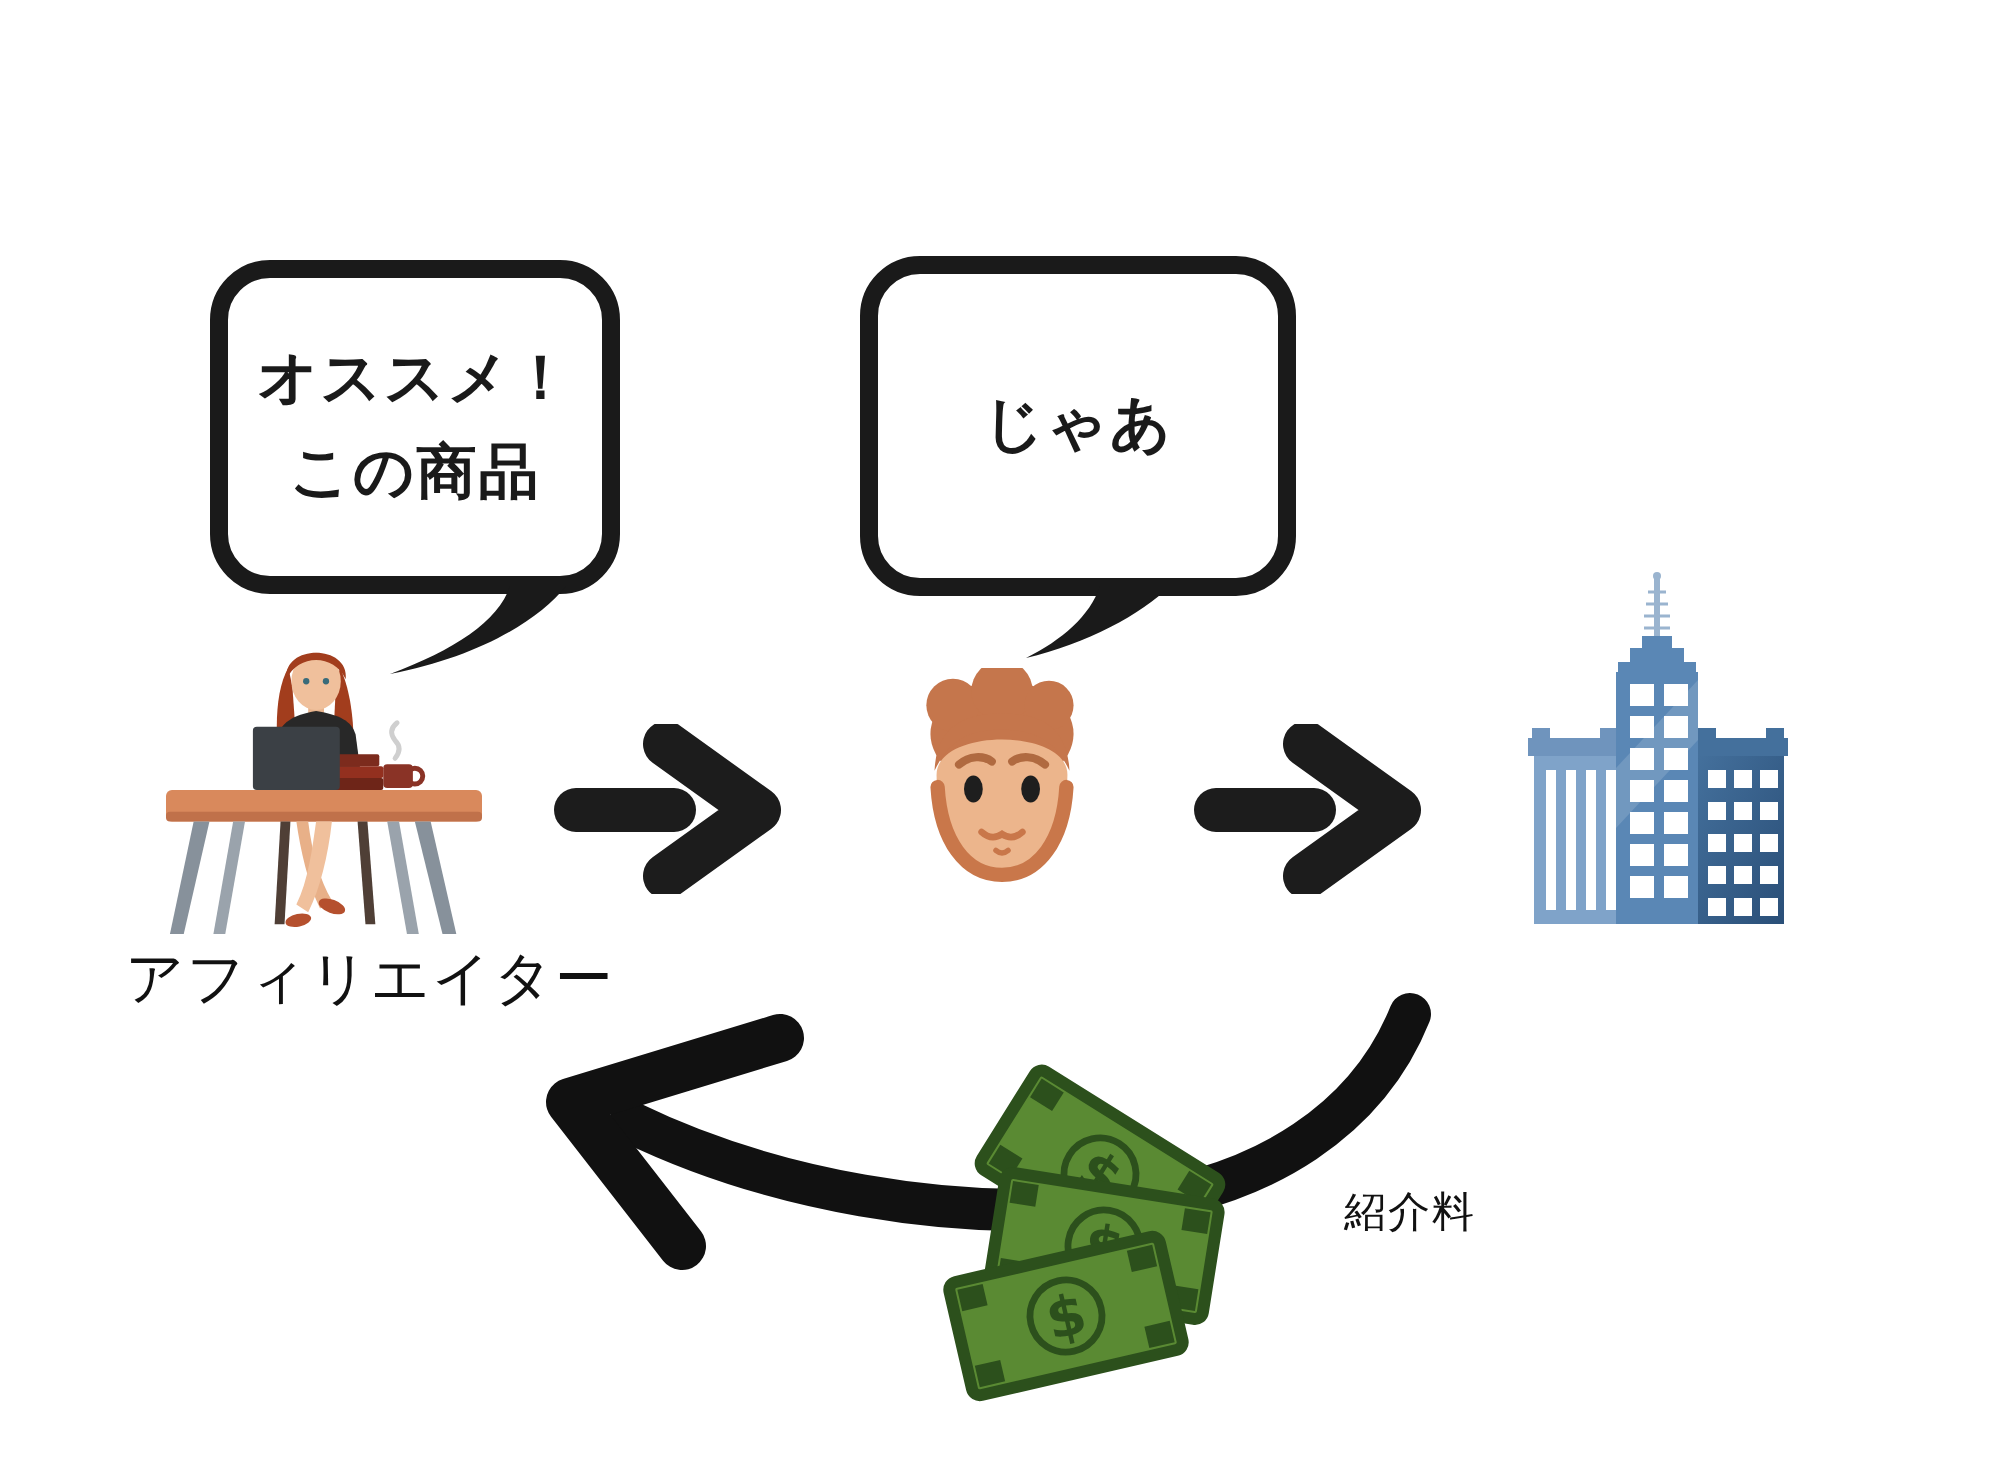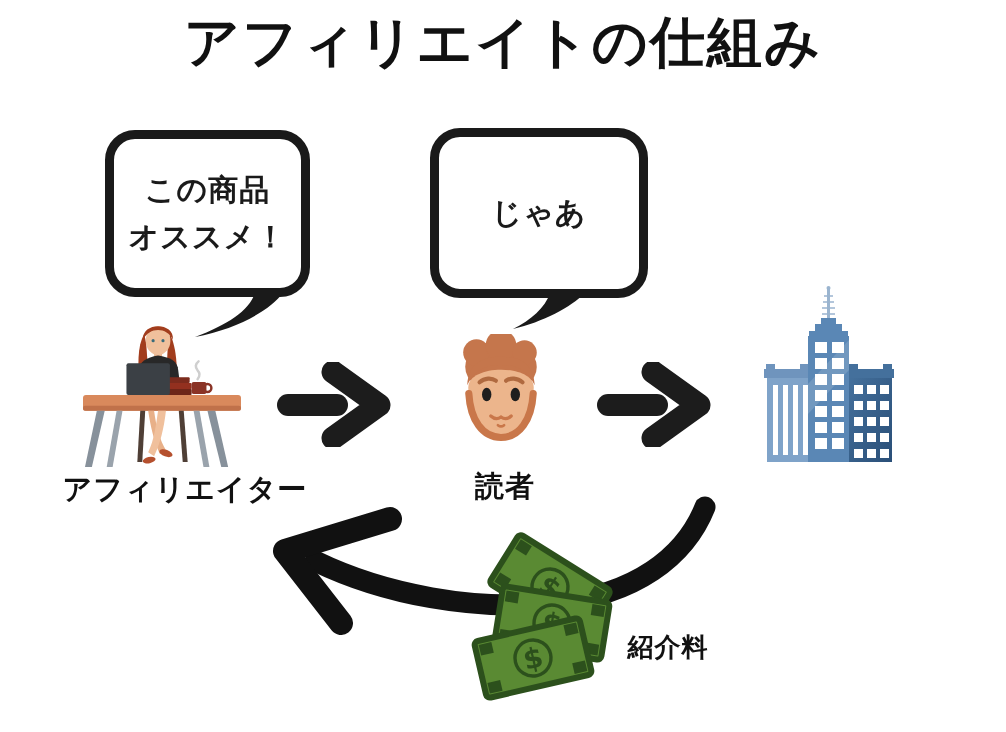--- a/index.html
+++ b/index.html
@@ -26,37 +26,36 @@
   .illustration { position:absolute; }
   #affiliater-illo { left:82px;  top:312px; }
   #reader-illo     { left:455px; top:334px; }
   #building-illo   { left:763px; top:284px; }
   #arrow-1 { left:277px; top:362px; }
   #arrow-2 { left:597px; top:362px; }
   #return-arrow { left:255px; top:495px; }
   #money-illo { left:455px; top:525px; }
 
   .actor-label {
-    position:absolute; text-align:center; font-size:29px; font-weight:700; letter-spacing:1px; color:#111;
+    position:absolute; text-align:center; font-size:29px; font-weight:400; letter-spacing:1px; color:#111;
   }
   #label-affiliater { left:45px;  top:470px; width:280px; }
   #label-reader     { left:430px; top:467px; width:150px; }
   #label-advertiser { left:775px; top:466px; width:140px; font-size:31px; }
-  #label-fee        { left:598px; top:630px; width:140px; font-size:26px; text-align:center; }
+  #label-fee        { left:598px; top:592px; width:140px; font-size:21px; text-align:right; }
 </style>
 </head>
 <body>
 
 <div id="canvas">
 
-  <div class="title">アフィリエイトの仕組み</div>
 
   <div class="bubble" id="bubble-1">
+    <span>オススメ！</span>
     <span>この商品</span>
-    <span>オススメ！</span>
   </div>
   <svg class="tail" id="tail-1" width="95" height="48" viewBox="0 0 95 48">
     <path d="M62,0 C56,18 34,32 2,44 C44,36 76,18 90,0 Z" fill="#1a1a1a"></path>
   </svg>
 
   <div class="bubble" id="bubble-2">
     <span>じゃあ</span>
   </div>
   <svg class="tail" id="tail-2" width="100" height="45" viewBox="0 0 100 45">
     <path d="M45,0 C40,15 26,27 8,36 C38,29 66,14 80,0 Z" fill="#1a1a1a"></path>
@@ -127,21 +126,20 @@
 
     <path d="M24,47 C29,42.5 36,42.5 40,45.5" stroke="#b06a40" stroke-width="4" fill="none" stroke-linecap="round"></path>
     <path d="M50,45.5 C54,42.5 61,42.5 66,47" stroke="#b06a40" stroke-width="4" fill="none" stroke-linecap="round"></path>
 
     <ellipse cx="31" cy="59" rx="4.6" ry="6.6" fill="#1e1e1e"></ellipse>
     <ellipse cx="59" cy="59" rx="4.6" ry="6.6" fill="#1e1e1e"></ellipse>
 
     <path d="M35,80 Q40,84.5 45,81 Q50,84.5 55,80" stroke="#c9774a" stroke-width="3.2" fill="none" stroke-linecap="round"></path>
     <path d="M42,89 Q45,91.5 48,89" stroke="#c9774a" stroke-width="2.6" fill="none" stroke-linecap="round"></path>
   </svg>
-  <div class="actor-label" id="label-reader">読者</div>
 
   <svg class="illustration" id="arrow-2" width="115" height="85" viewBox="0 0 115 85">
     <path d="M11,43 H60" stroke="#1c1c1c" stroke-width="22" stroke-linecap="round" fill="none"></path>
     <path d="M56,10 L102,43 L56,76" stroke="#1c1c1c" stroke-width="23" stroke-linecap="round" stroke-linejoin="round" fill="none"></path>
   </svg>
 
   <svg class="illustration" id="building-illo" width="132" height="180" viewBox="0 0 130 180">
     <defs>
       <linearGradient id="gradRight" x1="0" y1="0" x2="1" y2="1">
         <stop offset="0" stop-color="#44709c"></stop>

